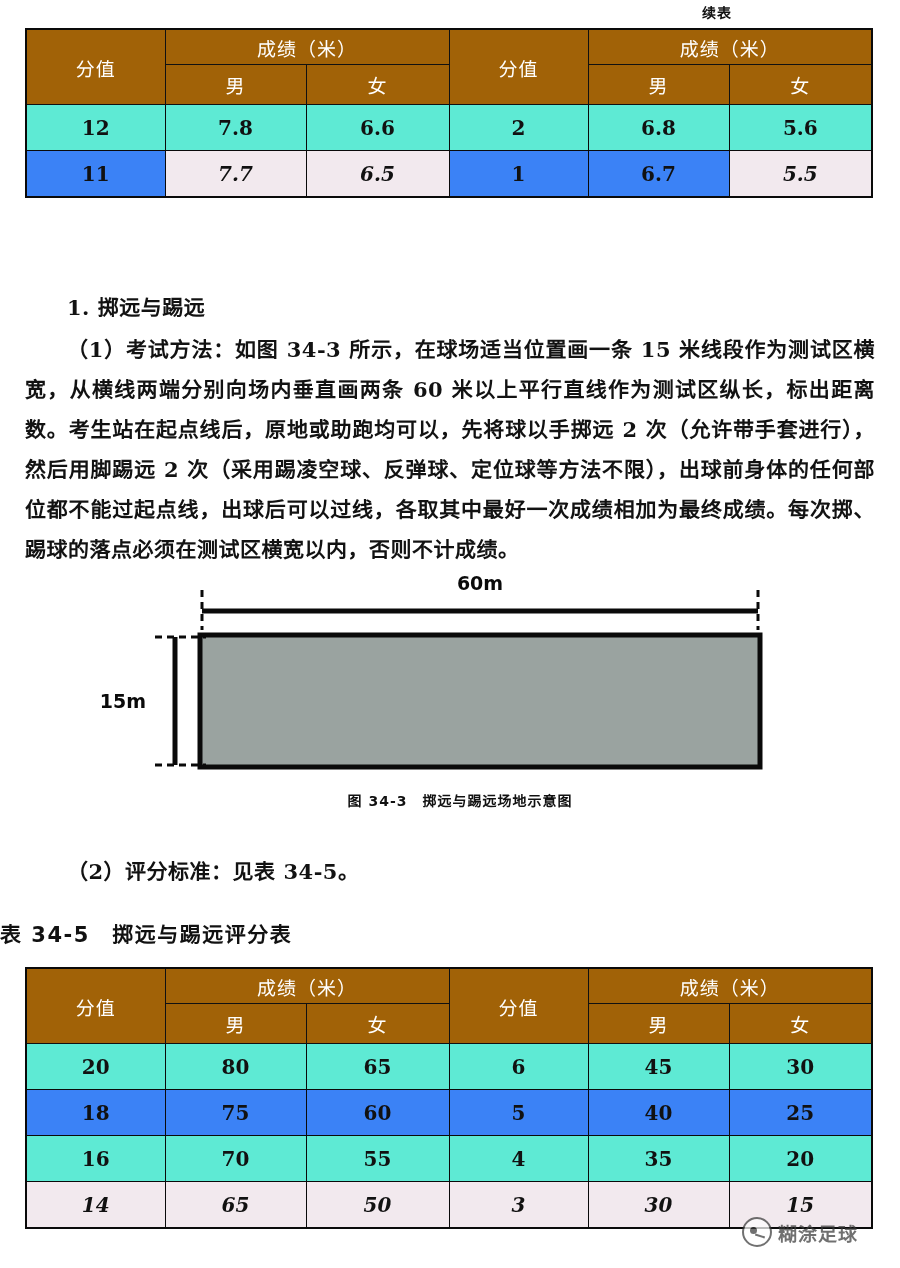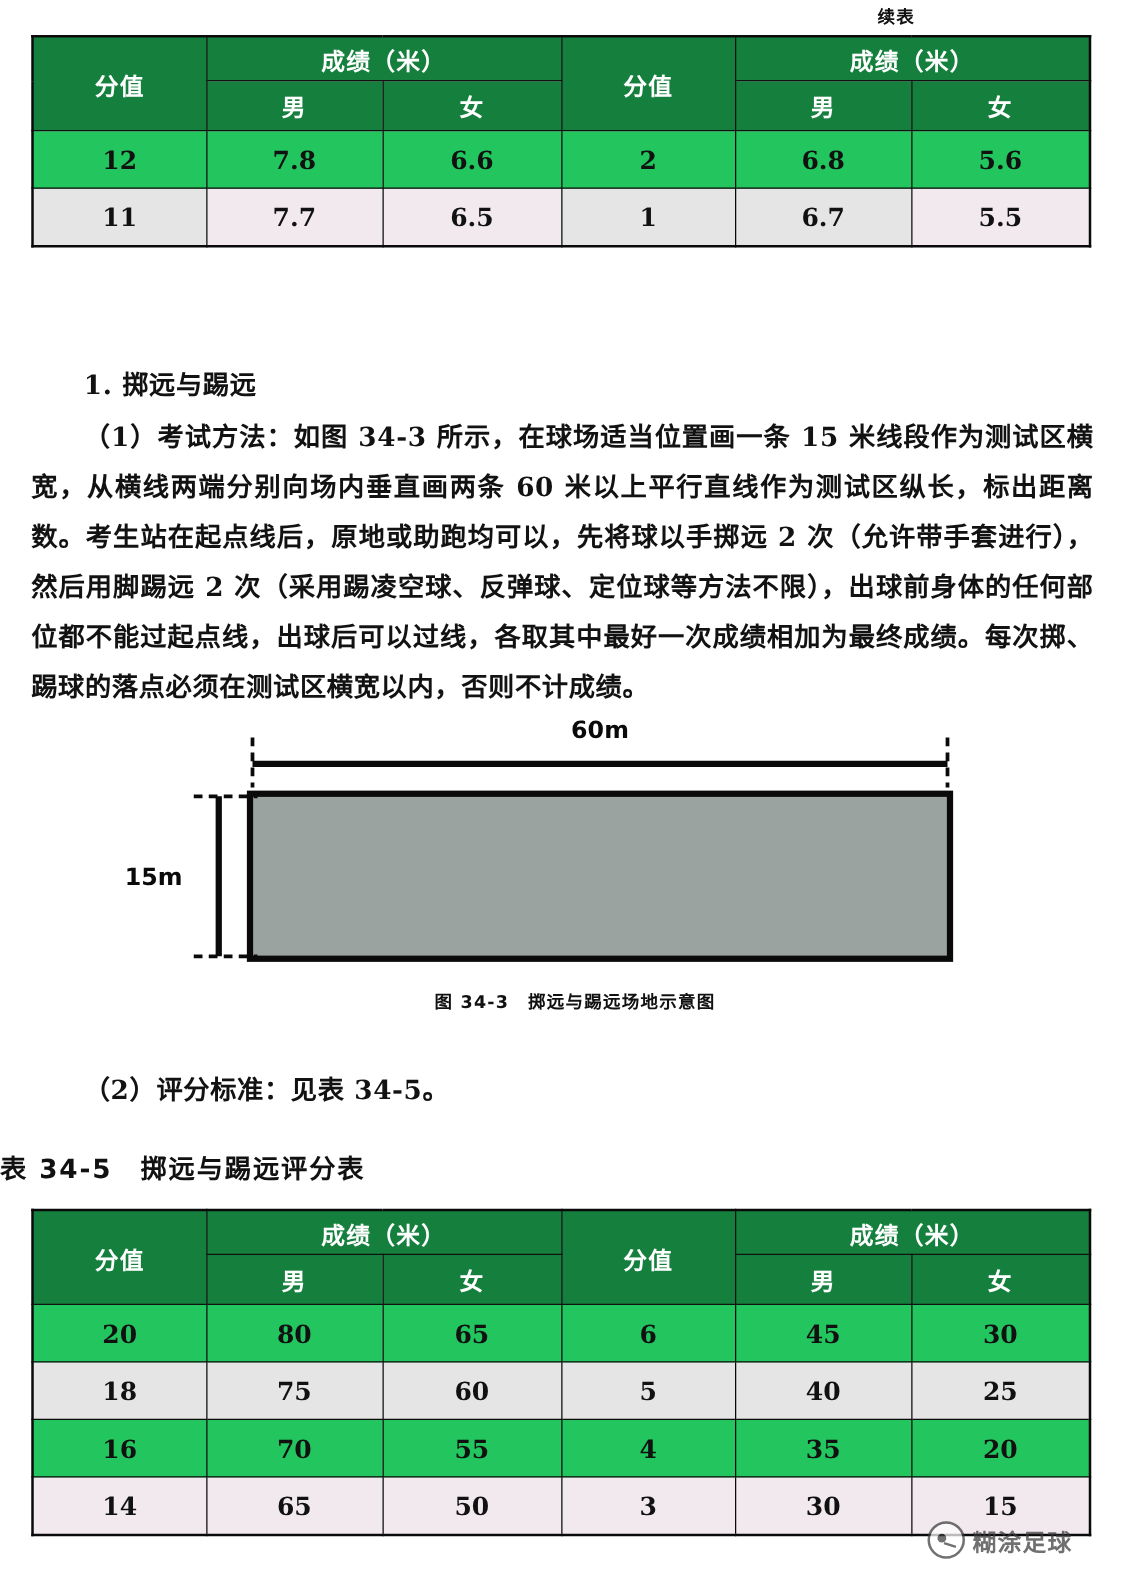--- a/index.html
+++ b/index.html
@@ -47,50 +47,50 @@
     font-family: "DejaVu Serif", "Liberation Serif", serif;
   }
   .score-table th,
   .score-table td {
     border: 1px solid #0a0a0a;
     text-align: center;
     vertical-align: middle;
     padding: 0;
   }
   .score-table thead th {
-    background: #15803d;
+    background: #a16207;
     color: #ffffff;
-    font-weight: bold;
+    font-weight: normal;
     font-family: "DejaVu Sans", "Liberation Sans", sans-serif;
     letter-spacing: 1px;
     border-color: #111;
   }
   .score-table thead th.grp {
     font-size: 19px;
     height: 34px;
   }
   .score-table thead th.sub {
     font-size: 19px;
     height: 39px;
   }
   .score-table thead th.span2 {
     font-size: 19px;
   }
   .score-table tbody td {
     font-size: 20px;
     font-weight: bold;
     height: 45px;
-    background: #22c55e;
+    background: #5eead4;
     color: #111;
   }
   .score-table tbody tr.alt td {
     background: #efe9ef;
   }
-  .score-table tbody tr.alt td.tintA { background: #e5e5e5; }
-  .score-table tbody tr.alt td.tintB { background: #f2e9ee; }
+  .score-table tbody tr.alt td.tintA { background: #3b82f6; }
+  .score-table tbody tr.alt td.tintB { background: #f2e9ee; font-style: italic; }
 
   
   .col-score  { width: 139px; }
   .col-male   { width: 141px; }
   .col-female { width: 143px; }
 
   #table-top    { top: 28px; }
   #table-bottom { top: 967px; }
 
   

